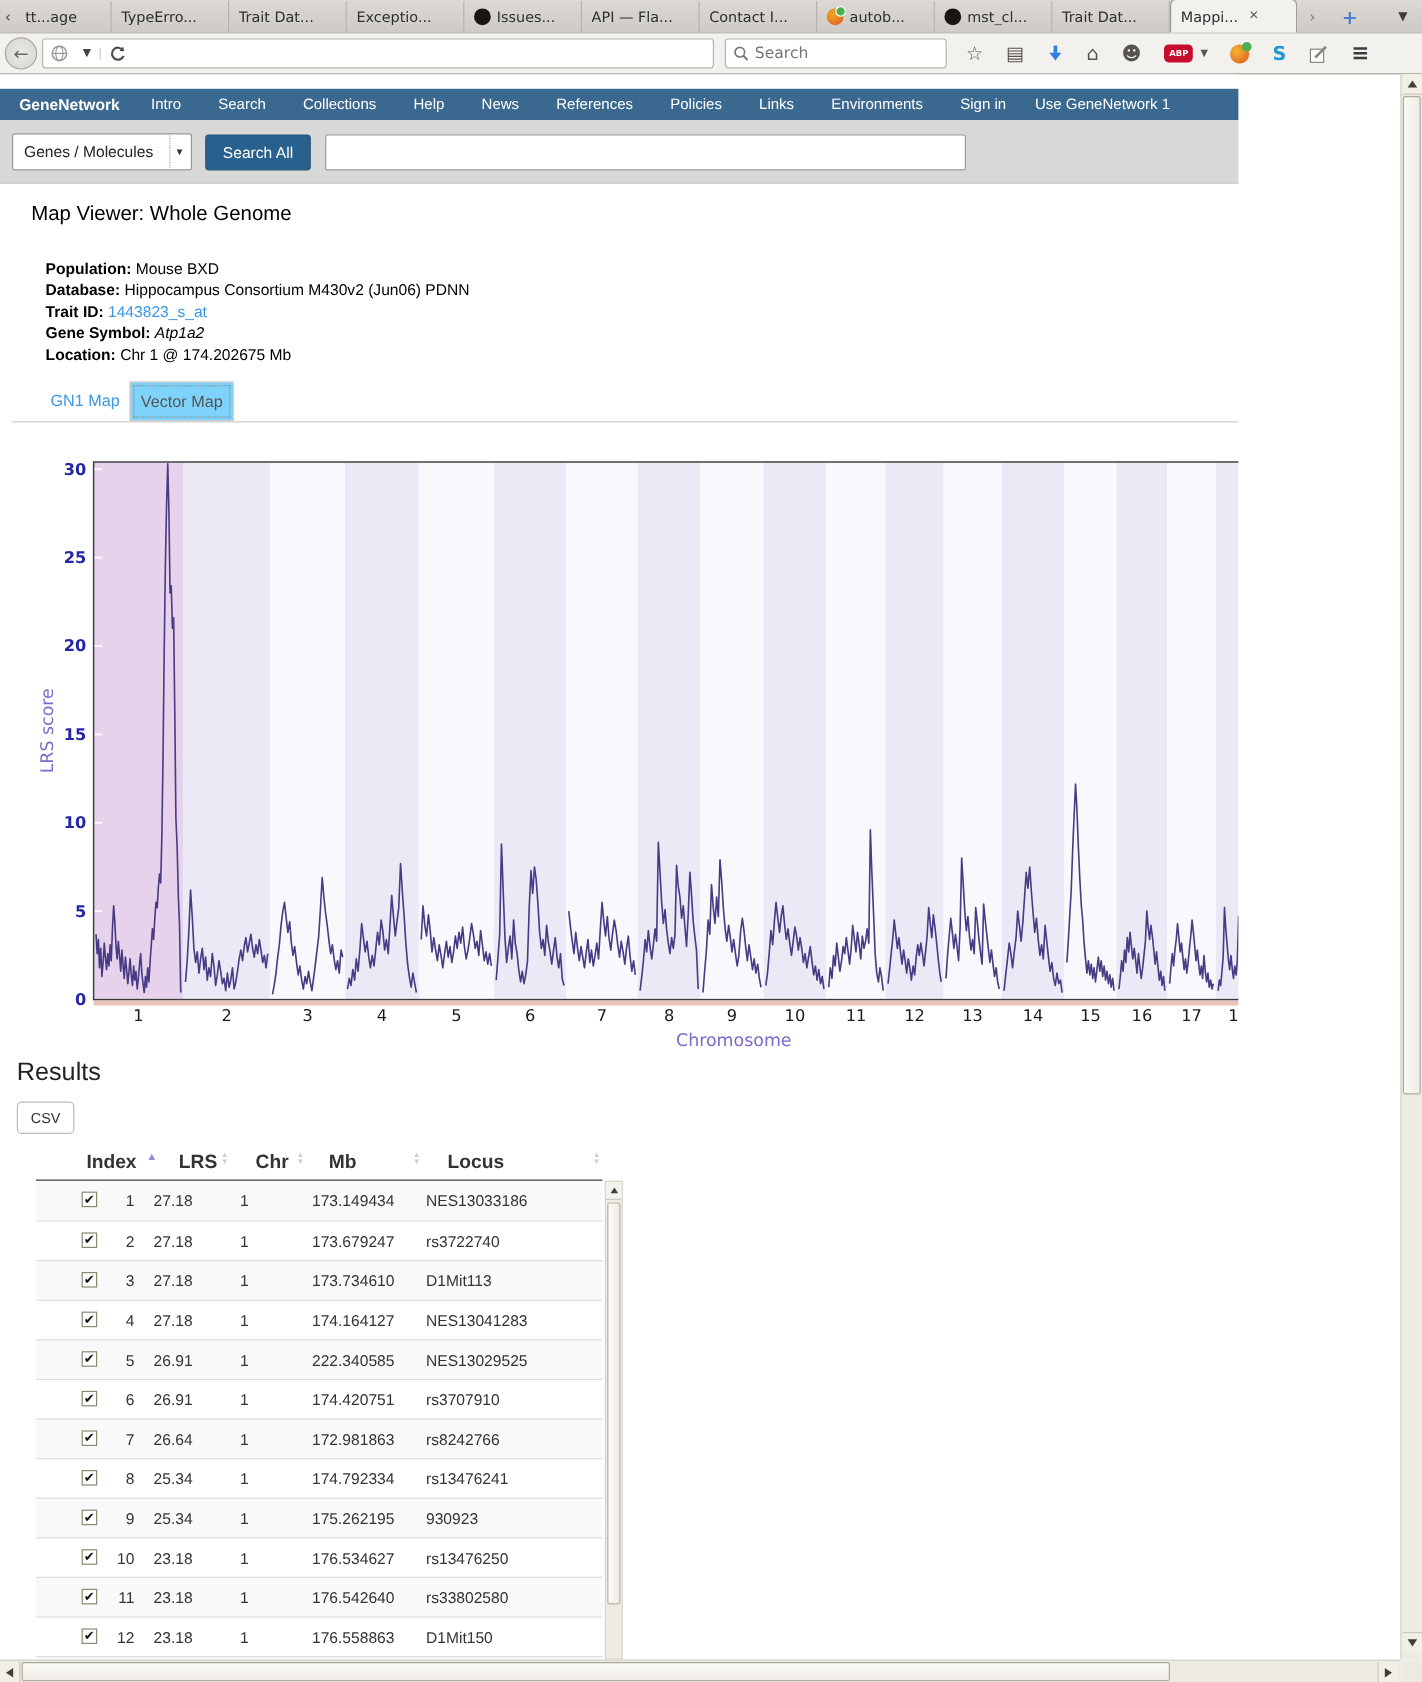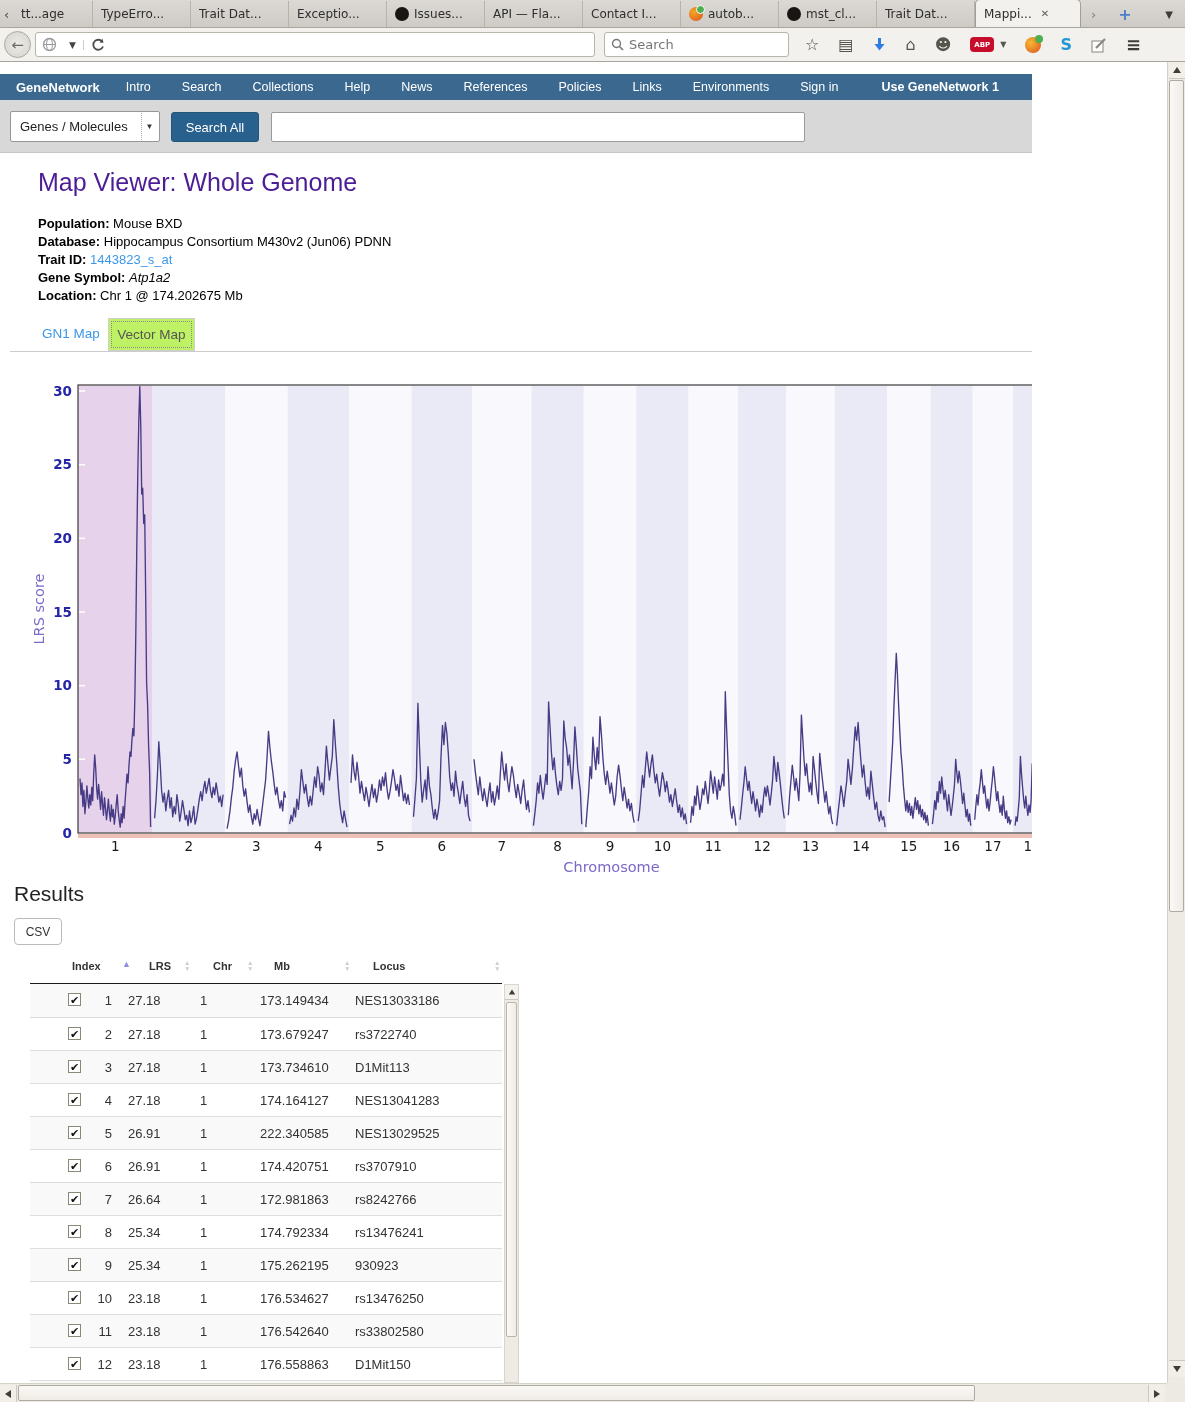--- a/index.html
+++ b/index.html
@@ -41,47 +41,47 @@
   .ticon.fireball::after{content:"";position:absolute;right:-2px;top:-2px;width:8px;height:8px;border-radius:50%;background:#4caf50}
   .ticon.skype{color:#2098d4;font-weight:bold;font-size:16px}
   .ticon.menu{font-size:18px;font-weight:bold;color:#3c3c3c}
 
   
   #page{position:absolute;left:0;top:62px;width:1032px;height:1321px;background:#fff;overflow:hidden}
   #navbar{position:absolute;left:0;top:12px;width:1167px;height:26px;background:#3a688f;display:flex;align-items:center;color:#fff;font-size:12.5px}
   #brand{font-weight:bold;font-size:13px;margin-left:16px}
   #navitems{display:flex;gap:31px;margin-left:26px}
   .navitem{white-space:nowrap}
-  #navright{font-weight:bold;margin-left:43px}
+  #navright{font-weight:normal;margin-left:24px}
   #gnsearchbar{position:absolute;left:0;top:38px;width:1167px;height:53px;background:#d8d8d8;border-bottom:1px solid #c6c6c6}
   #catselect{position:absolute;left:10px;top:11px;width:150px;height:31px;background:#fff;border:1px solid #979797;border-radius:2px;display:flex;align-items:center;font-size:13px;color:#222}
   #catselect .val{padding-left:9px;flex:1}
   #catselect .selbtn{width:16px;height:27px;border-left:1px dotted #aaa;display:flex;align-items:center;justify-content:center;font-size:8px;color:#333;margin-right:2px}
   #searchallbtn{position:absolute;left:171px;top:12px;width:88px;height:30px;background:#28618d;border:1px solid #235678;border-radius:3px;color:#fff;font-size:13px;display:flex;align-items:center;justify-content:center}
   #gninput{position:absolute;left:271px;top:12px;width:534px;height:30px;background:#fff;border:1px solid #9a9a9a;border-radius:2px}
 
-  #pagetitle{position:absolute;left:38px;top:106px;font-size:25px;color:#4c1d95}
+  #pagetitle{position:absolute;left:26px;top:106px;font-size:17px;color:#000000}
   #traitmeta{position:absolute;left:38px;top:153px;font-size:13px;color:#000}
   .metaline{height:18px;line-height:18px}
   .mv.link{color:#3b97e8}
   .mv.italic{font-style:italic}
 
   #gn1maptab{position:absolute;left:42px;top:264px;font-size:13.5px;color:#3b97e8}
-  #vectormaptab{position:absolute;left:108px;top:256px;width:87px;height:33px;background:#bef264;border:1px solid #cfcfcf;outline:1px dotted #8a8a8a;outline-offset:-4px;display:flex;align-items:center;justify-content:center;font-size:13.5px;color:#555}
+  #vectormaptab{position:absolute;left:108px;top:256px;width:87px;height:33px;background:#7dd3fc;border:1px solid #cfcfcf;outline:1px dotted #8a8a8a;outline-offset:-4px;display:flex;align-items:center;justify-content:center;font-size:13.5px;color:#555}
   #tabhr{position:absolute;left:10px;top:289px;width:1046px;height:1px;background:#ccc}
 
   #chartwrap{position:absolute;left:30px;top:321px;width:1125px;height:500px}
 
   #resultsheading{position:absolute;left:14px;top:820px;font-size:21px;color:#222}
   #csvbtn{position:absolute;left:14px;top:856px;width:48px;height:27px;border:1px solid #bbb;border-radius:4px;background:#fff;display:flex;align-items:center;justify-content:center;font-size:12px;color:#333}
 
   
   #resultstable{position:absolute;left:30px;top:890px;width:472px}
   #theadrow{position:relative;height:32px;border-bottom:1px solid #1a1a1a}
-  .th{position:absolute;top:8px;font-size:11px;font-weight:bold;color:#333}
+  .th{position:absolute;top:8px;font-size:16px;font-weight:bold;color:#333}
   .sorticon{position:absolute;top:8px;display:flex;flex-direction:column;line-height:6px;font-size:6.5px;color:#cfcfcf;letter-spacing:0}
   .sorticon.asc{color:#8c8ce0;font-size:9px;line-height:9px}
   #tbody{position:relative}
   .trow{position:relative;height:33px;border-top:1px solid #ddd}
   .trow:first-child{border-top:none}
   .trow.odd{background:#f9f9f9}
   .trow.even{background:#fff}
   .cbx{position:absolute;left:38px;top:9px;width:13px;height:13px;border:1px solid #8b8876;background:#fff;font-size:11px;line-height:12px;text-align:center;color:#111}
   .cell{position:absolute;top:9px;font-size:13px;color:#333;white-space:nowrap}
   .cell.idx{left:34px;width:48px;text-align:right}

